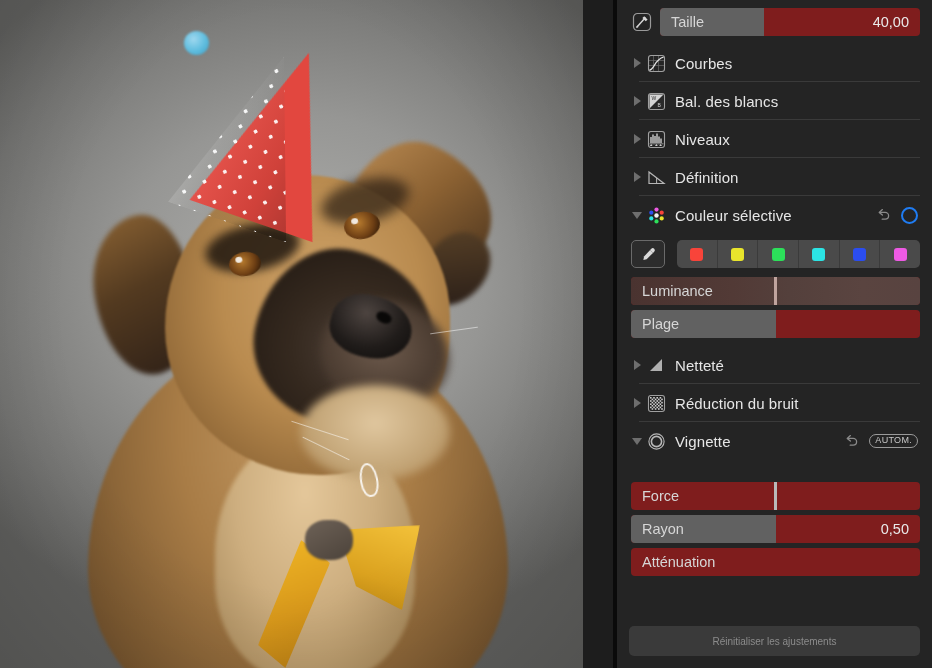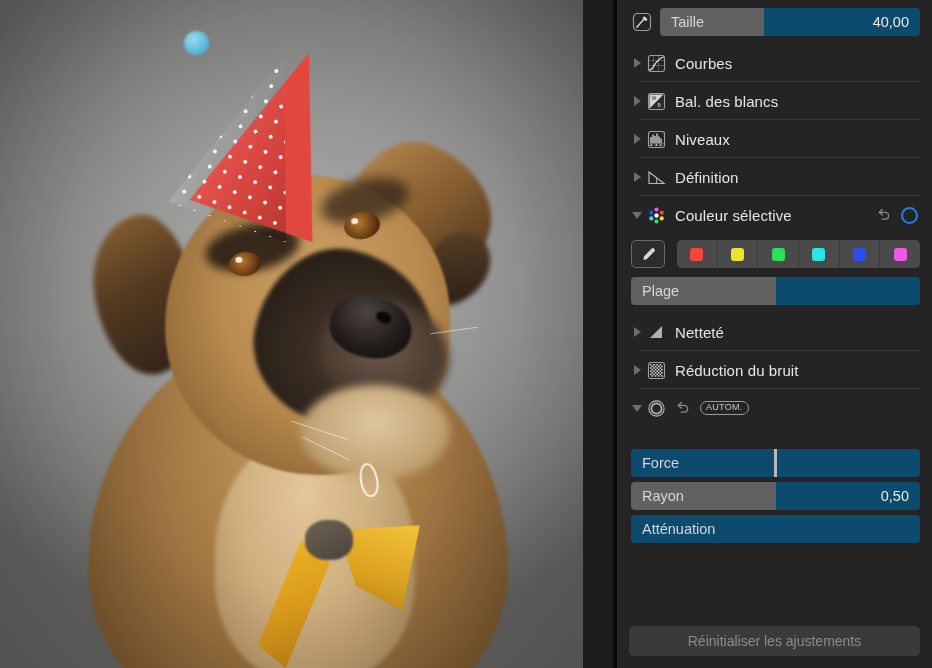--- a/index.html
+++ b/index.html
@@ -206,21 +206,21 @@
   .auto-pill {
     border: 1px solid #9a9a9a; border-radius: 9px; color: #c8c8c8;
     font-size: 9px; letter-spacing: .3px; padding: 1px 5px 1.5px; line-height: 1;
   }
   .blue-ring { width: 17px; height: 17px; border-radius: 50%; border: 2px solid #1f7cf2; }
 
   
   .slider {
     position: relative; height: 28px; margin: 0 0 5px 0;
     border-radius: 4px; overflow: hidden;
-    background: #0c4a6e;
+    background: #7f1d1d;
     display: flex; align-items: center;
   }
   .slider .fill { position: absolute; left: 0; top: 0; bottom: 0; background: #616161; }
   .slider .track-grad { position: absolute; inset: 0; }
   .slider .handle { position: absolute; top: 0; bottom: 0; width: 3px; background: #b9b9b9; }
   .slider .s-label { position: relative; margin-left: 11px; font-size: 14.5px; color: #d6d6d6; }
   .slider .s-value { position: relative; margin-left: auto; margin-right: 11px; font-size: 14.5px; color: #e9e9e9; }
 
   .sel-tools { display: flex; align-items: center; gap: 12px; margin: 6px 0 9px 0; }
   .dropper-btn {
@@ -237,21 +237,21 @@
   }
   .swatch-cell:last-child { border-right: none; }
   .swatch-dot { width: 13px; height: 13px; border-radius: 3px; }
 
   .sub-area { padding-left: 2px; }
 
   .reset-btn {
     position: absolute; left: 12px; right: 12px; bottom: 12px;
     height: 30px; border-radius: 5px; background: #3a3a3a;
     display: flex; align-items: center; justify-content: center;
-    color: #8c8c8c; font-size: 14px;
+    color: #8c8c8c; font-size: 10px;
   }
 </style>
 </head>
 <body>
 
 <div id="root">
 
   <div class="viewer">
     <div class="photo">
       <div class="ear-left"></div>
@@ -419,20 +419,26 @@
               <span class="swatch-dot" id="sw4" style="background: rgb(43, 77, 240);"></span>
             </div>
           <div class="swatch-cell">
               <span class="swatch-dot" id="sw5" style="background: rgb(238, 90, 228);"></span>
             </div>
         </div>
       </div>
 
 
 
+      <div class="slider" id="sc-luminance">
+        <div class="track-grad" style="background: linear-gradient(90deg, rgb(74, 51, 48) 0%, rgb(82, 58, 54) 35%, rgb(84, 64, 60) 55%, rgb(90, 68, 64) 80%, rgb(88, 67, 64) 100%);"></div>
+        <div class="handle" style="left: calc(50% - 1.5px); background: rgb(192, 164, 158);"></div>
+        <span class="s-label">Luminance</span>
+        <span class="s-value"></span>
+      </div>
 
       <div class="slider" id="sc-plage" style="margin-bottom:8px">
         <div class="fill" style="width: 50%;"></div>
         <span class="s-label">Plage</span>
         <span class="s-value"></span>
       </div>
     </div>
 
     <div class="row sep">
       <div class="disclosure">
@@ -495,20 +501,21 @@
     <div class="row">
       <div class="disclosure">
           <div class="tri-down"></div>
         </div>
       <div class="sec-icon">
         <svg width="19" height="19" viewBox="0 0 19 19">
           <circle cx="9.5" cy="9.5" r="7.6" fill="none" stroke="#b8b8b8" stroke-width="1.1"></circle>
           <circle cx="9.5" cy="9.5" r="5.1" fill="none" stroke="#b8b8b8" stroke-width="1.6"></circle>
         </svg>
       </div>
+      <span class="sec-title">Vignette</span>
       <div class="hdr-actions">
         <span class="undo-ico">
           <svg width="15" height="15" viewBox="0 0 15 15">
             <path d="M4.2 5.4 H9.2 a3.4 3.4 0 0 1 0 6.8 H6.2" fill="none" stroke="#8a8a8a" stroke-width="1.3" stroke-linecap="round"></path>
             <path d="M6.4 2.6 L3.2 5.4 L6.4 8.1" fill="none" stroke="#8a8a8a" stroke-width="1.3" stroke-linecap="round" stroke-linejoin="round"></path>
           </svg>
         </span>
         <span class="auto-pill">AUTOM.</span>
       </div>
     </div>

